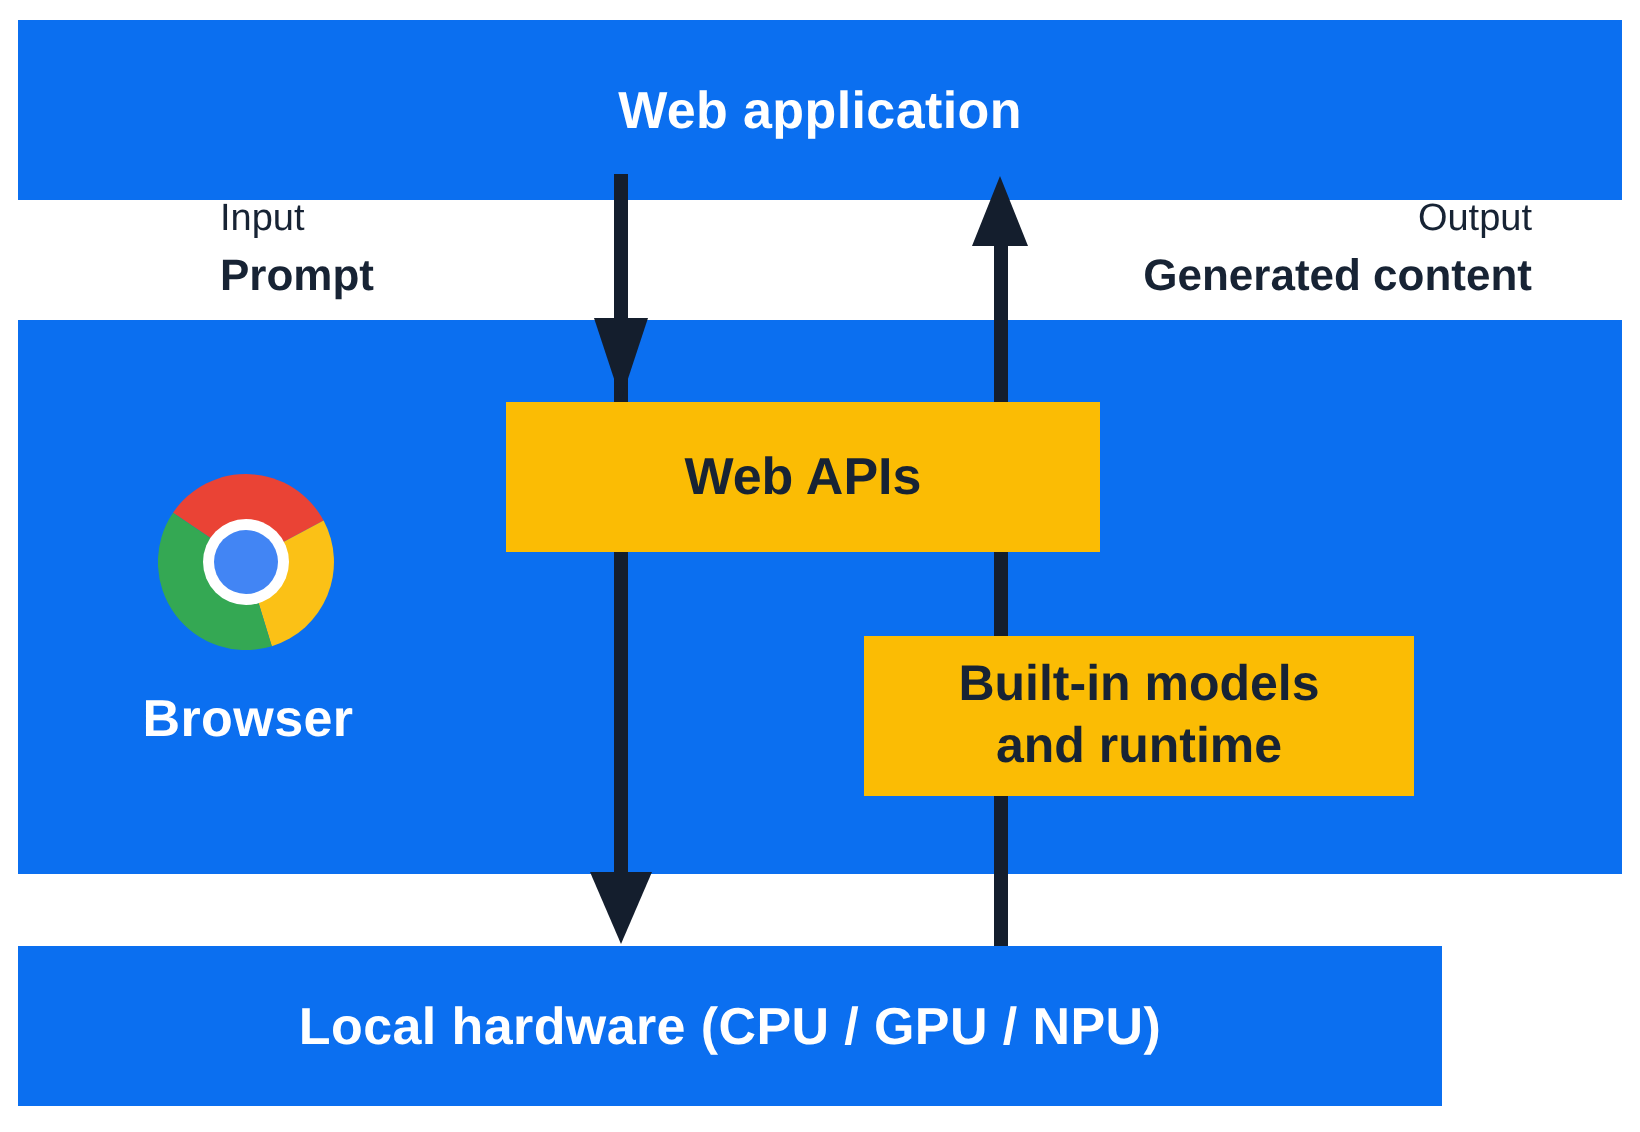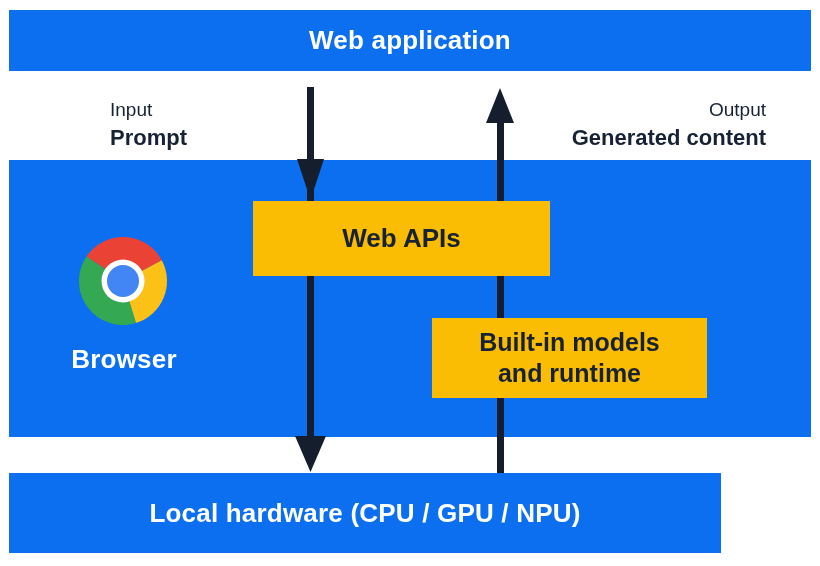--- a/index.html
+++ b/index.html
@@ -9,21 +9,21 @@
     background:#ffffff;
     font-family:"Liberation Sans","DejaVu Sans",sans-serif;
     overflow:hidden;
   }
   .bar{
     position:absolute;
     background:var(--panel-blue,#0b6ff0);
     display:flex;align-items:center;justify-content:center;
     z-index:1;
   }
-  .top-bar{left:9px;top:10px;width:802px;height:61px;text-align:right;}
+  .top-bar{left:9px;top:10px;width:802px;height:90px;text-align:right;}
   .middle-box{left:9px;top:160px;width:802px;height:277px;}
   .bottom-bar{left:9px;top:473px;width:712px;height:80px;}
   .bar-label{
     color:#ffffff;font-size:26px;font-weight:bold;letter-spacing:0.2px;
   }
   .io-label{position:absolute;top:98px;z-index:2;color:var(--text-navy,#172334);}
   .io-left{left:110px;text-align:left;}
   .io-right{right:54px;text-align:right;}
   .io-title{font-size:19px;line-height:24px;font-weight:normal;}
   .io-value{font-size:22px;line-height:27px;font-weight:bold;margin-top:2px;}

